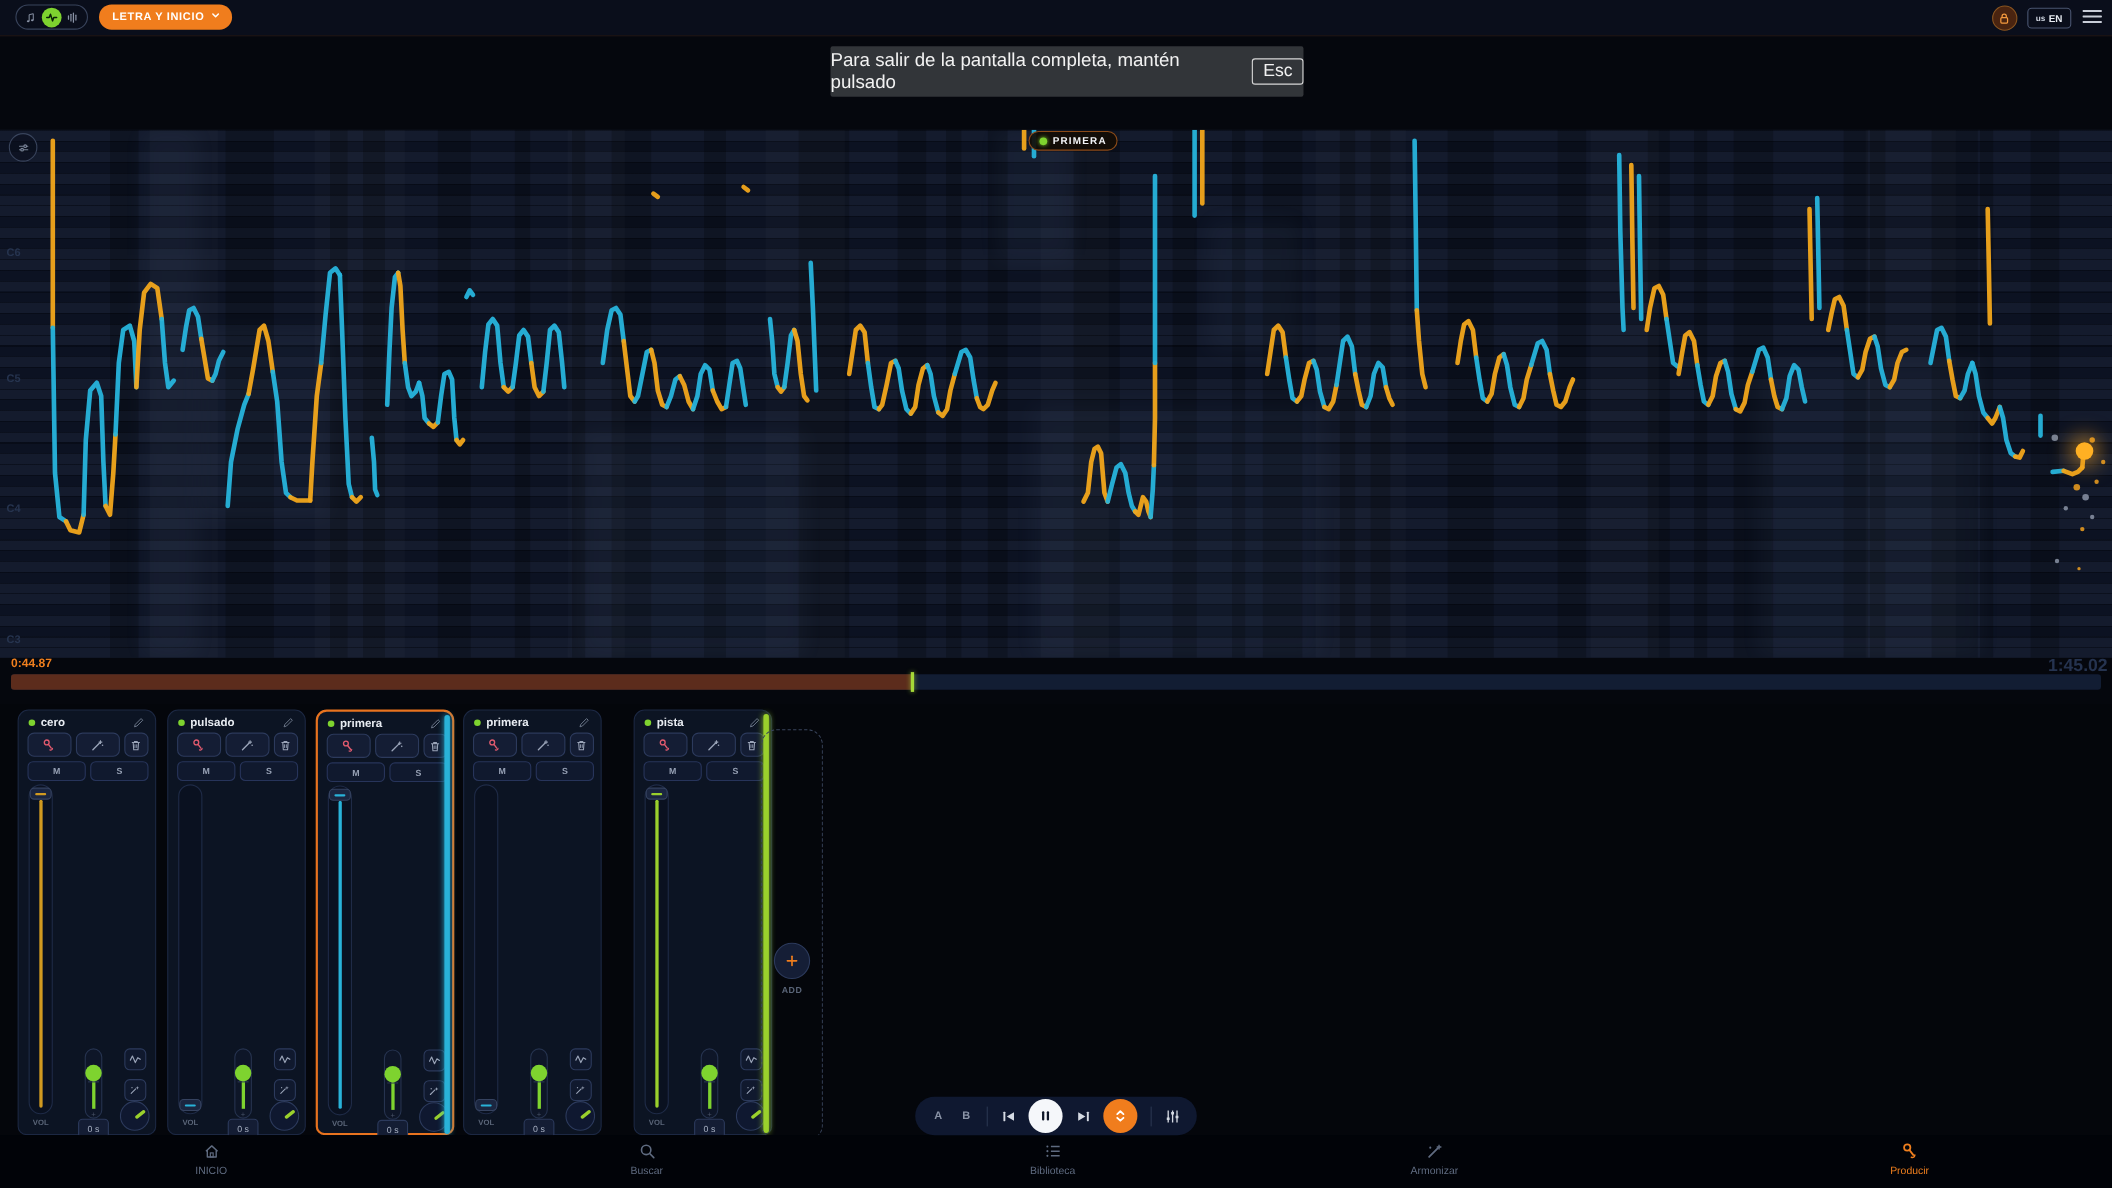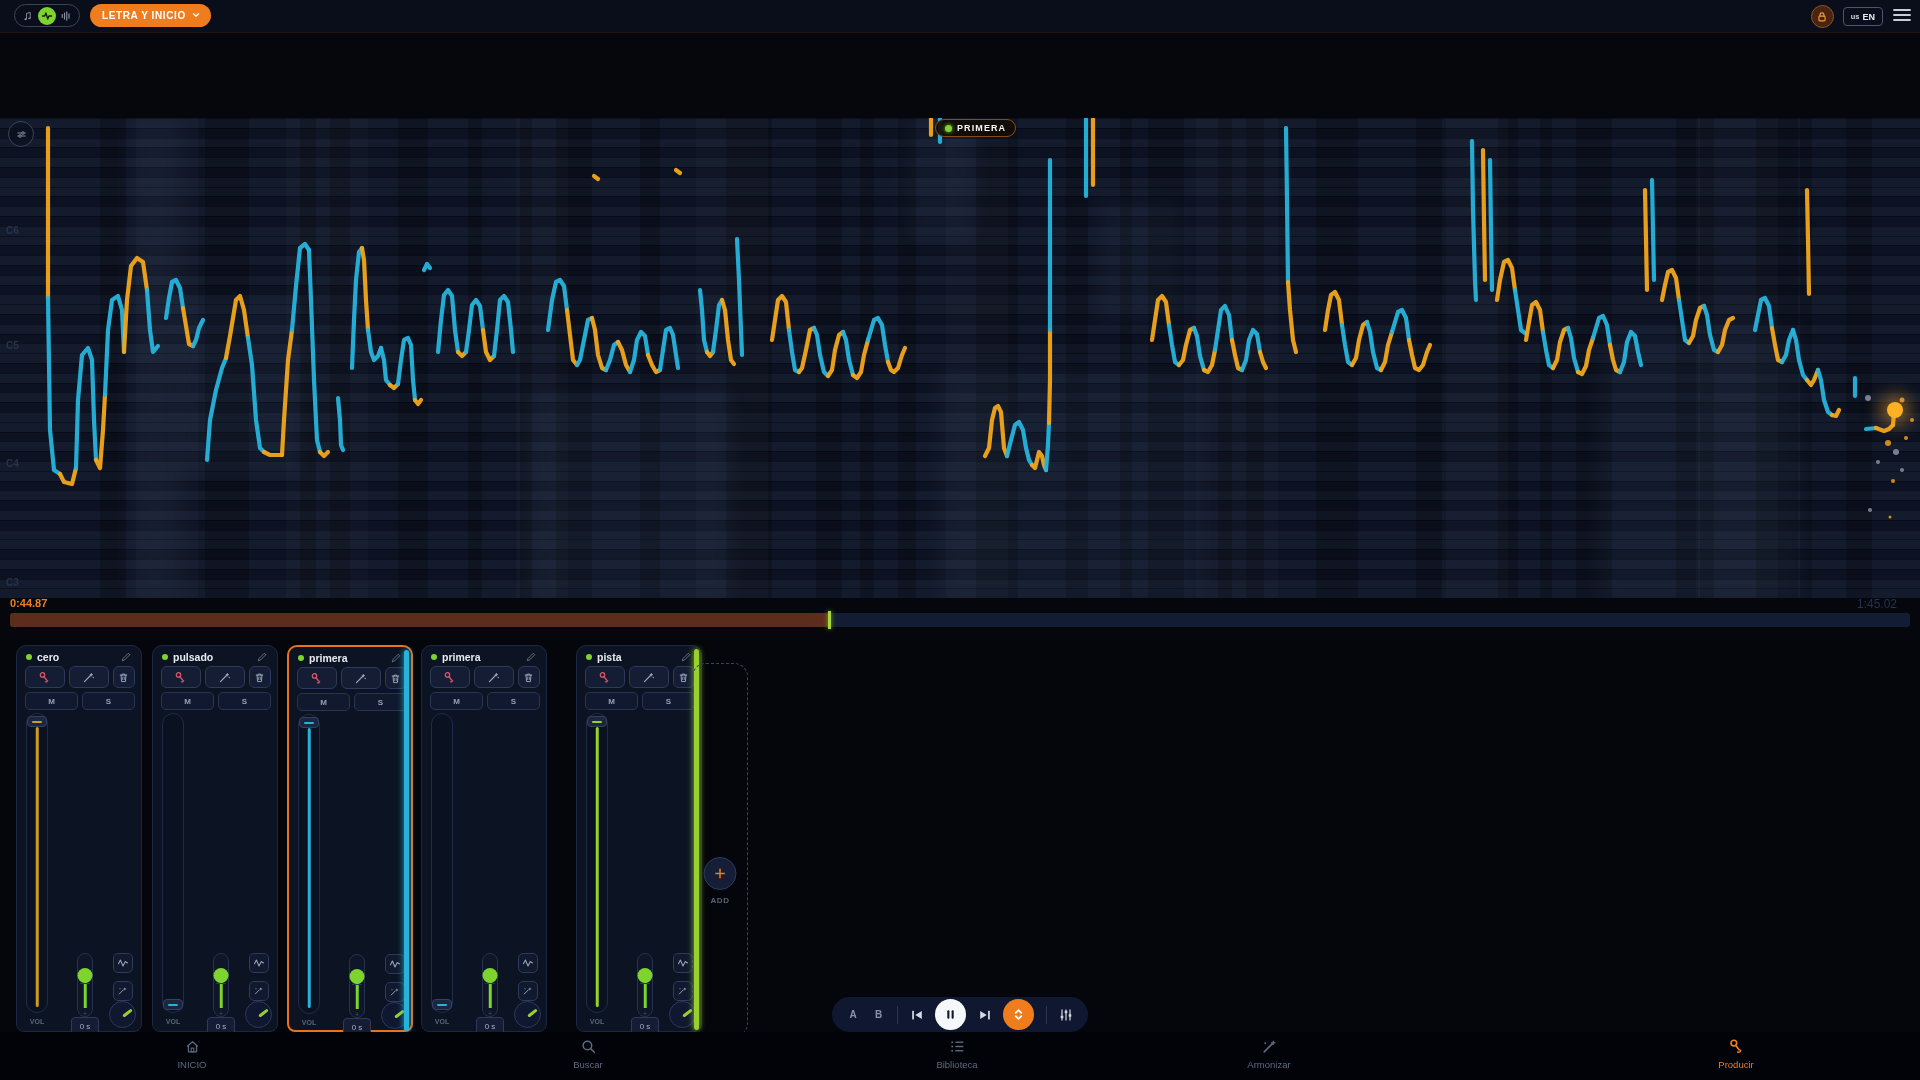--- a/index.html
+++ b/index.html
@@ -68,21 +68,21 @@
   .viz-settings { position:absolute; left:8px; top:3px; width:26px; height:26px;
     border-radius:50%; border:1px solid #39445c; background:rgba(10,15,28,.6);
     color:#7b8598; display:flex; align-items:center; justify-content:center; cursor:pointer; }
   .viz-settings svg { width:15px; height:15px; }
   .glow-dot { position:absolute; width:16px; height:16px; border-radius:50%;
     background:#ffb023; box-shadow:0 0 18px 6px rgba(250,165,35,.55); }
 
   
   .time-row { position:absolute; left:0; top:597px; width:100%; height:14px; }
   .t-cur { position:absolute; left:10px; color:#ef7f1e; font-size:11px; font-weight:bold; }
-  .t-tot { position:absolute; right:23px; color:#25334f; font-size:12px; font-weight:normal; }
+  .t-tot { position:absolute; right:4px; color:#25334f; font-size:16px; font-weight:bold; }
   .progress { position:absolute; left:10px; top:613px; width:1900px; height:14px;
     background:#121d33; border-radius:3px; cursor:pointer; }
   .p-fill { position:absolute; left:0; top:0; height:100%; background:#5c2c1c;
     border-radius:3px 0 0 3px; }
   .p-head { position:absolute; top:-2px; width:3px; height:18px; background:#a5d838;
     box-shadow:0 0 5px rgba(165,216,56,.7); }
 
   
   .mixer { position:absolute; left:0; top:640px; width:1920px; height:392px;
     background:#04060b; overflow:hidden; }
@@ -230,20 +230,24 @@
             <g stroke="currentColor" stroke-width="1.8" stroke-linecap="round">
               <line x1="1" y1="2" x2="17" y2="2"></line>
               <line x1="1" y1="7" x2="17" y2="7"></line>
               <line x1="1" y1="12" x2="17" y2="12"></line>
             </g>
           </svg>
       </button>
     </div>
   </header>
 
+  <div class="toast">
+    <span>Para salir de la pantalla completa, mantén pulsado</span>
+    <span class="esc-key">Esc</span>
+  </div>
 
   <section class="viz">
     <div id="viz-bands">
         <div class="band" style="left:100px;width:26px;opacity:.22"></div>
         <div class="band" style="left:205px;width:44px;opacity:.22"></div>
         <div class="band" style="left:300px;width:16px;opacity:.22"></div>
         <div class="band" style="left:330px;width:20px;opacity:.22"></div>
         <div class="band" style="left:398px;width:30px;opacity:.22"></div>
         <div class="band" style="left:468px;width:14px;opacity:.22"></div>
         <div class="band" style="left:520px;width:12px;opacity:.22"></div>
@@ -861,21 +865,21 @@
         <svg viewBox="0 0 16 16">
           <circle cx="3" cy="4" r="0.9" fill="currentColor"></circle>
           <circle cx="3" cy="8" r="0.9" fill="currentColor"></circle>
           <circle cx="3" cy="12" r="0.9" fill="currentColor"></circle>
           <line x1="6" y1="4" x2="13.5" y2="4" stroke="currentColor" stroke-width="1.3"></line>
           <line x1="6" y1="8" x2="13.5" y2="8" stroke="currentColor" stroke-width="1.3"></line>
           <line x1="6" y1="12" x2="13.5" y2="12" stroke="currentColor" stroke-width="1.3"></line>
         </svg>
         <span>Biblioteca</span>
       </button>
-      <button class="nav-item" style="left:1269px">
+      <button class="nav-item" style="left:1304px">
         <svg viewBox="0 0 16 16">
           <line x1="3" y1="13" x2="10.5" y2="5.5" stroke="currentColor" stroke-width="1.5" stroke-linecap="round"></line>
           <line x1="11.5" y1="2.5" x2="11.5" y2="6.5" stroke="currentColor" stroke-width="1.2"></line>
           <line x1="9.5" y1="4.5" x2="13.5" y2="4.5" stroke="currentColor" stroke-width="1.2"></line>
           <circle cx="4" cy="5" r="0.9" fill="currentColor"></circle>
         </svg>
         <span>Armonizar</span>
       </button>
       <button class="nav-item active" style="left:1736px">
         <svg viewBox="0 0 16 16">

